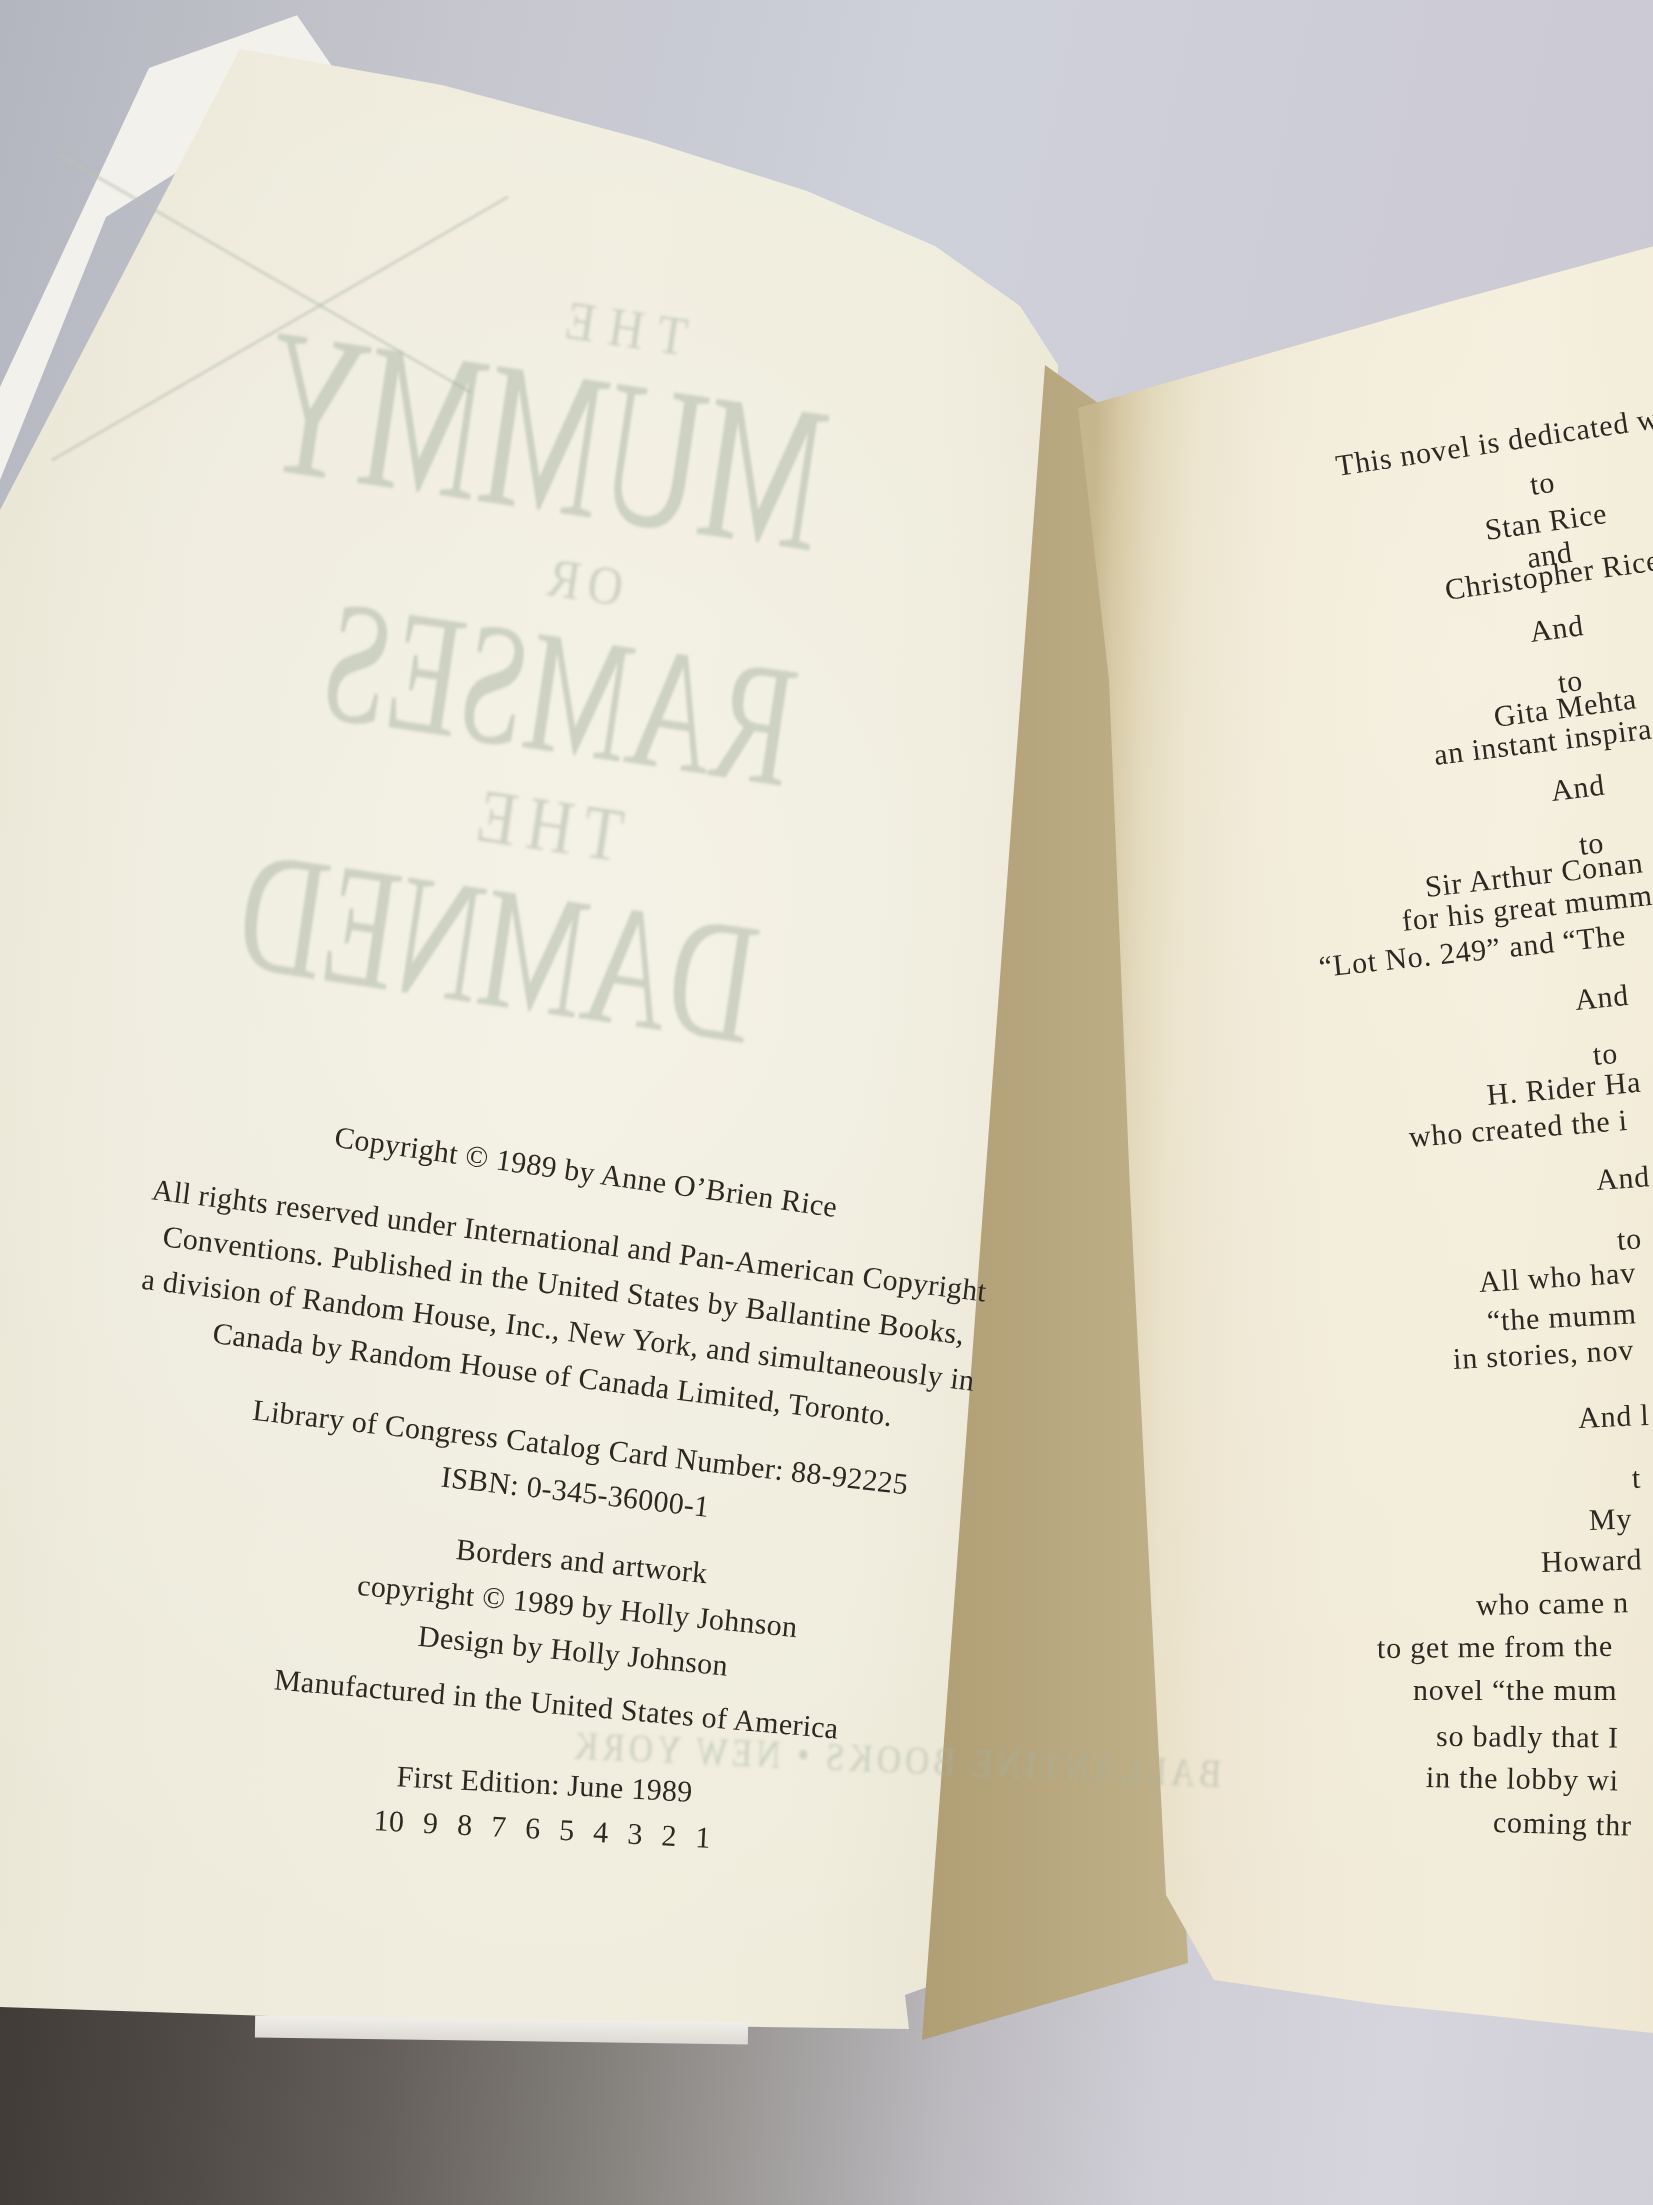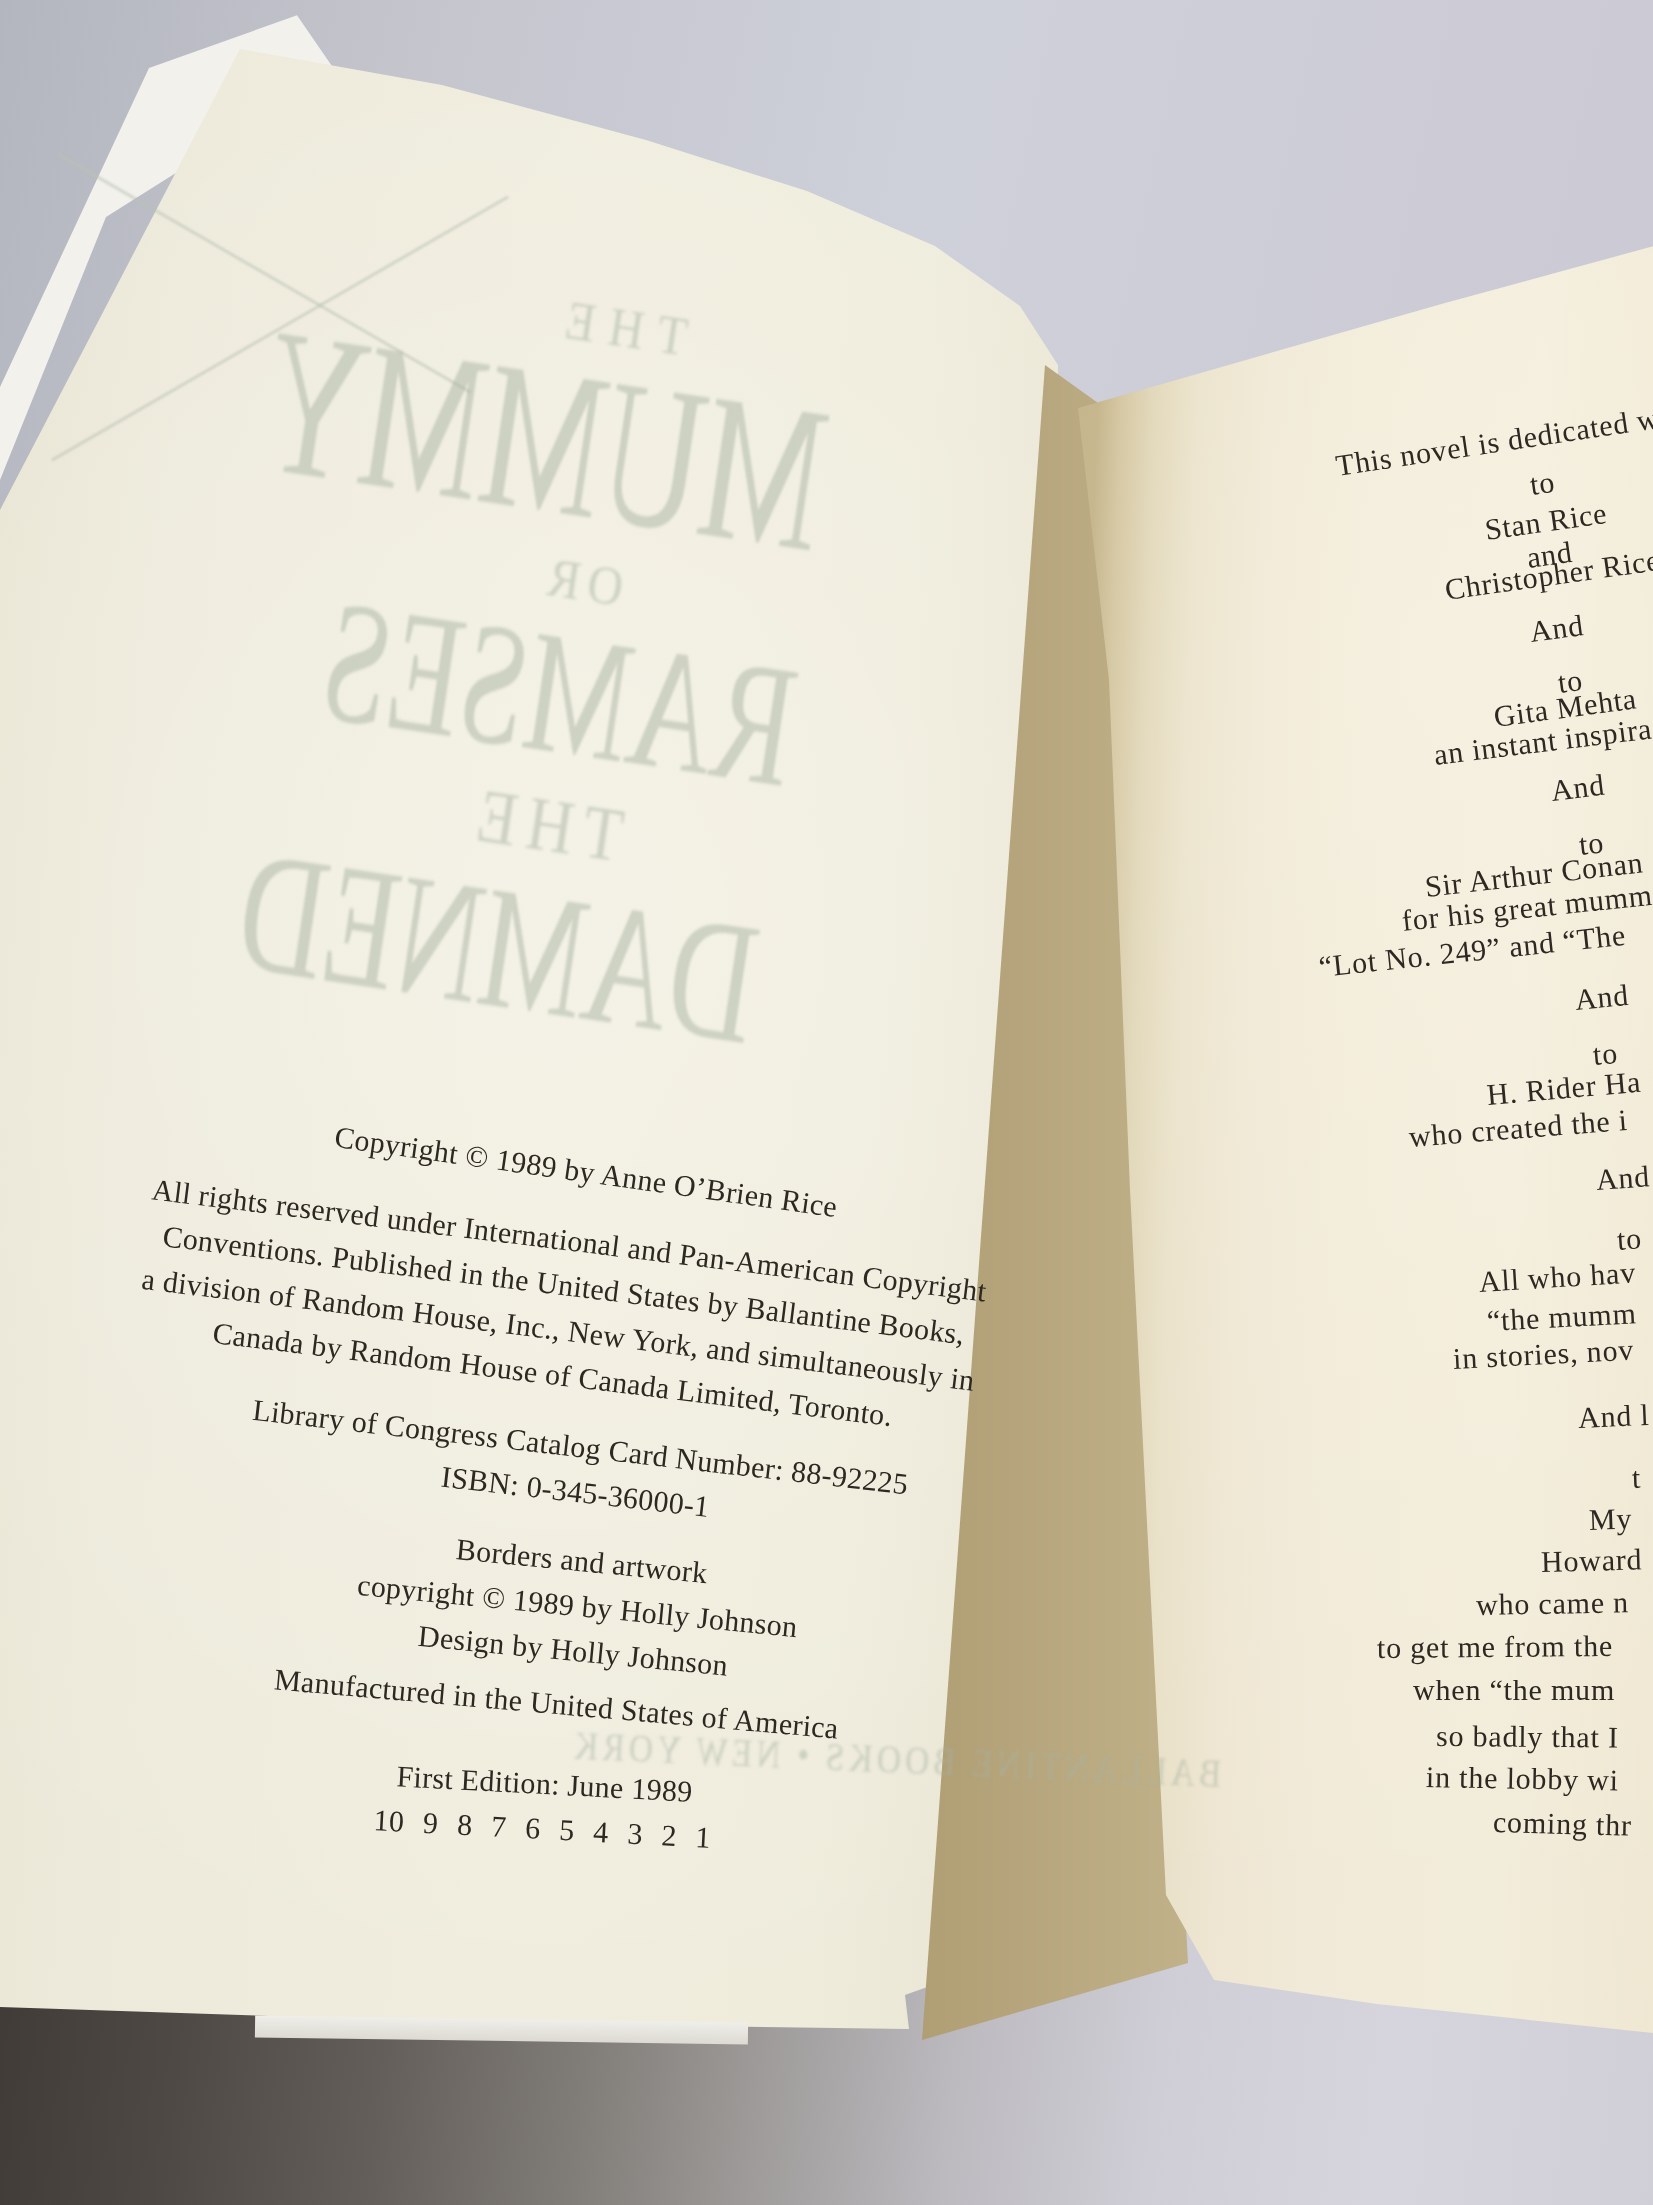--- a/index.html
+++ b/index.html
@@ -152,19 +152,19 @@
   <div class="rline" style="left:1617px;top:1222px;transform:rotate(-4deg)">to</div>
   <div class="rline" style="left:1479px;top:1264px;transform:rotate(-3.5deg)">All who hav</div>
   <div class="rline" style="left:1487px;top:1303px;transform:rotate(-3deg)">“the mumm</div>
   <div class="rline" style="left:1453px;top:1341px;transform:rotate(-3deg)">in stories, nov</div>
   <div class="rline" style="left:1578px;top:1400px;transform:rotate(-2.5deg)">And l</div>
   <div class="rline" style="left:1632px;top:1460px;transform:rotate(-2deg)">t</div>
   <div class="rline" style="left:1589px;top:1502px;transform:rotate(-2deg)">My</div>
   <div class="rline" style="left:1541px;top:1544px;transform:rotate(-1.5deg)">Howard</div>
   <div class="rline" style="left:1476px;top:1587px;transform:rotate(-1deg)">who came n</div>
   <div class="rline" style="left:1377px;top:1630px;transform:rotate(-0.5deg)">to get me from the</div>
-  <div class="rline" style="left:1413px;top:1672px;transform:rotate(0deg)">when “the mum</div>
+  <div class="rline" style="left:1413px;top:1672px;transform:rotate(0deg)">novel “the mum</div>
   <div class="rline" style="left:1436px;top:1718px;transform:rotate(0.5deg)">so badly that I</div>
   <div class="rline" style="left:1426px;top:1759px;transform:rotate(1deg)">in the lobby wi</div>
   <div class="rline" style="left:1493px;top:1804px;transform:rotate(1.5deg)">coming thr</div>
 
 </div>
 
 
 </body></html>

